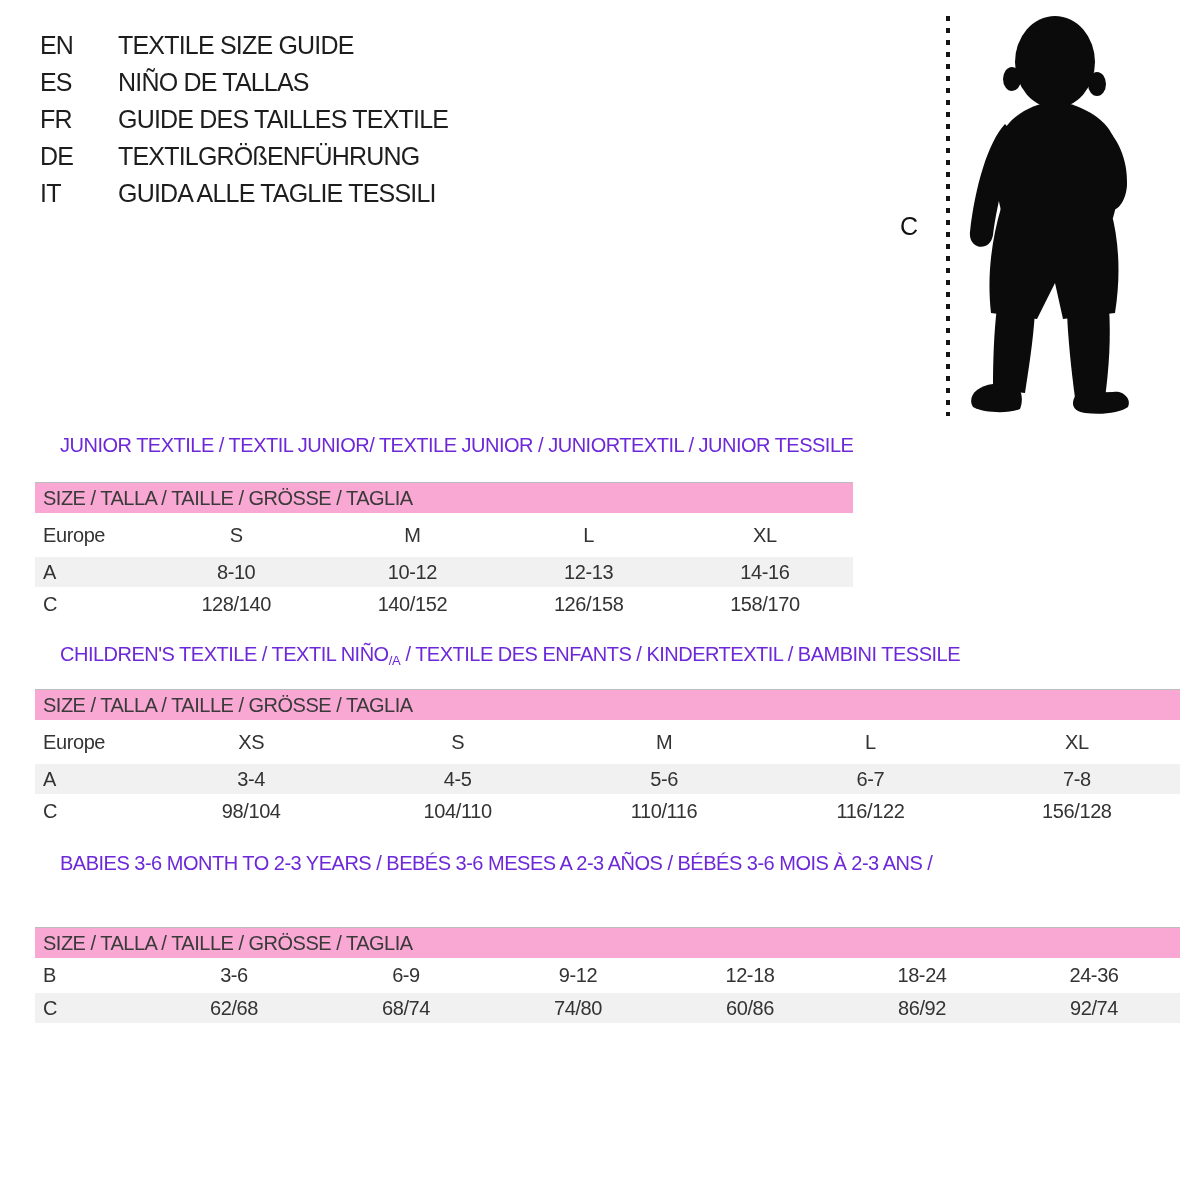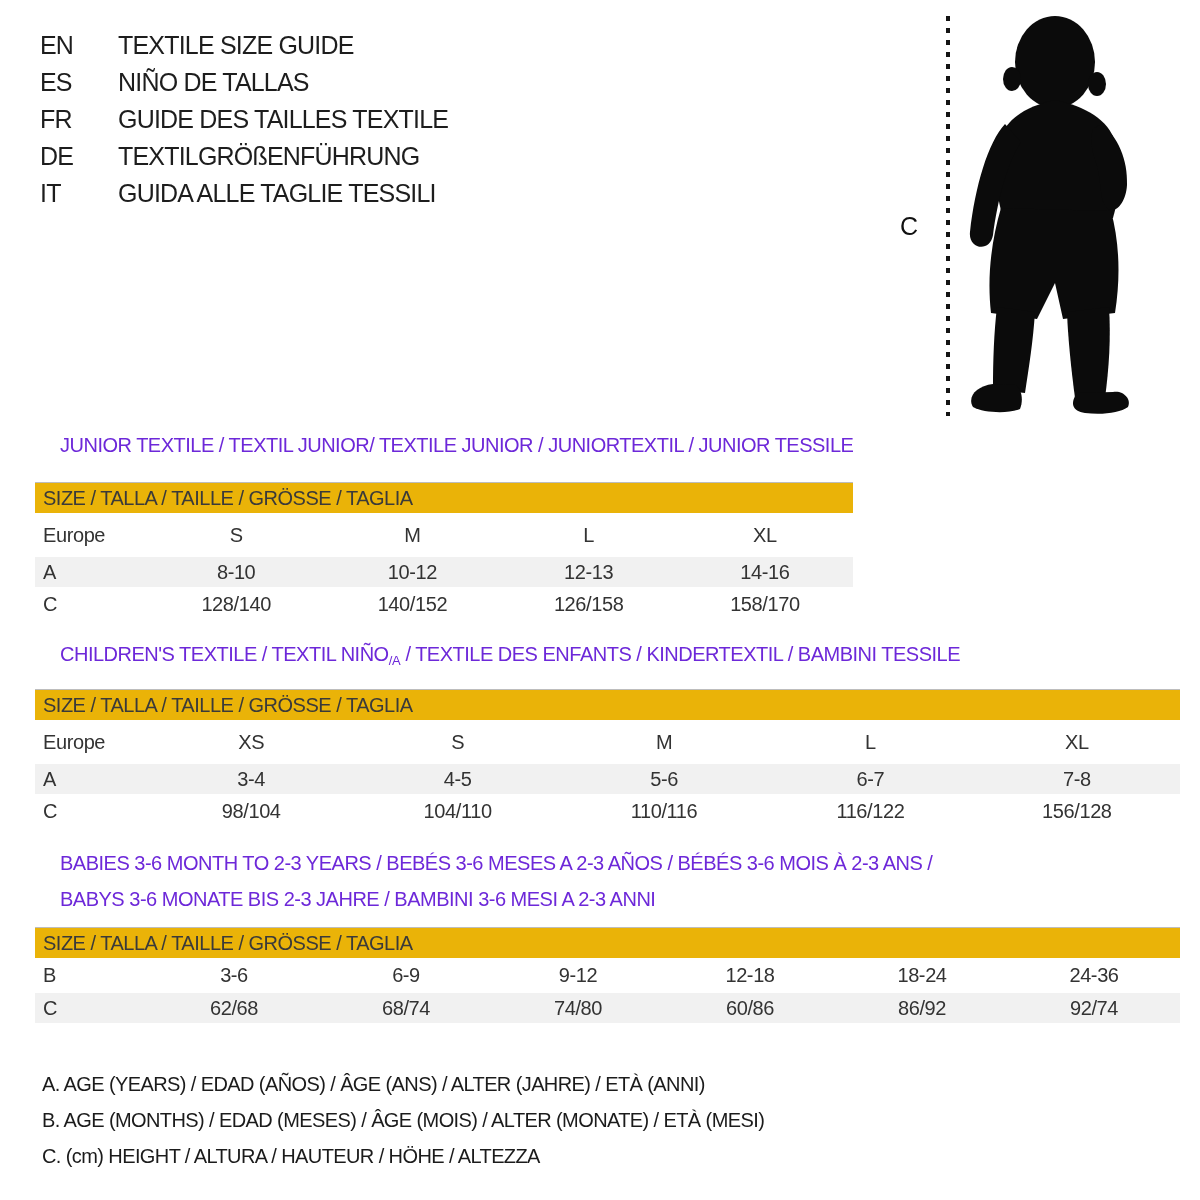--- a/index.html
+++ b/index.html
@@ -14,21 +14,21 @@
   
   .dash-line{position:absolute;left:946px;top:16px;width:4px;height:400px;
     background:repeating-linear-gradient(180deg,#141414 0 5px,rgba(0,0,0,0) 5px 12px);}
   .height-label{position:absolute;left:900px;top:212px;font-size:25px;letter-spacing:-0.5px;color:#111;}
   .figure-svg{position:absolute;left:963px;top:12px;}
   
   .sec-title{position:absolute;left:42px;font-size:20px;letter-spacing:-0.5px;color:#6d28d9;white-space:nowrap;margin-left:18px;}
   .sub{font-size:13px;vertical-align:-4px;letter-spacing:-0.3px;}
   
   .s-table{position:absolute;left:35px;}
-  .t-header{height:30px;line-height:30px;background:#eab308;border-top:1px solid #bdbdbd;
+  .t-header{height:30px;line-height:30px;background:#f9a8d4;border-top:1px solid #bdbdbd;
     color:#3a3a3a;font-size:20px;letter-spacing:-0.5px;padding-left:8px;}
   .trow{display:flex;align-items:center;font-size:20px;letter-spacing:-0.4px;color:#333;}
   .trow .tlabel{width:105px;padding-left:8px;}
   .trow .tcell{flex:1;text-align:center;}
   .row-alt{background:#f1f1f1;}
   .h36{height:44px;} .h35{height:35px;} .h34{height:34px;} .h30{height:30px;}
   
   .legend{position:absolute;left:42px;top:1066px;}
   .legend-line{height:36px;line-height:36px;font-size:20px;letter-spacing:-0.6px;color:#1b1b1b;white-space:nowrap;}
 </style>
@@ -129,21 +129,20 @@
       <span class="tlabel">C</span>
       <span class="tcell">98/104</span>
       <span class="tcell">104/110</span>
       <span class="tcell">110/116</span>
       <span class="tcell">116/122</span>
       <span class="tcell">156/128</span>
     </div>
   </div>
 
   <div class="sec-title" style="top:852px">BABIES 3-6 MONTH TO 2-3 YEARS / BEBÉS 3-6 MESES A 2-3 AÑOS / BÉBÉS 3-6 MOIS À 2-3 ANS /</div>
-  <div class="sec-title" style="top:888px">BABYS 3-6 MONATE BIS 2-3 JAHRE / BAMBINI 3-6 MESI A 2-3 ANNI</div>
   <div class="s-table" style="top:927px;width:1145px">
     <div class="t-header">SIZE / TALLA / TAILLE / GRÖSSE / TAGLIA</div>
     <div class="trow h35">
       <span class="tlabel">B</span>
       <span class="tcell">3-6</span>
       <span class="tcell">6-9</span>
       <span class="tcell">9-12</span>
       <span class="tcell">12-18</span>
       <span class="tcell">18-24</span>
       <span class="tcell">24-36</span>
@@ -152,19 +151,14 @@
       <span class="tlabel">C</span>
       <span class="tcell">62/68</span>
       <span class="tcell">68/74</span>
       <span class="tcell">74/80</span>
       <span class="tcell">60/86</span>
       <span class="tcell">86/92</span>
       <span class="tcell">92/74</span>
     </div>
   </div>
 
-  <div class="legend">
-    <div class="legend-line">A. AGE (YEARS) / EDAD (AÑOS) / ÂGE (ANS) / ALTER (JAHRE) / ETÀ (ANNI)</div>
-    <div class="legend-line">B. AGE (MONTHS) / EDAD (MESES) / ÂGE (MOIS) / ALTER (MONATE) / ETÀ (MESI)</div>
-    <div class="legend-line">C. (cm) HEIGHT / ALTURA / HAUTEUR / HÖHE / ALTEZZA</div>
-  </div>
 
 </div>
 
 </body></html>

